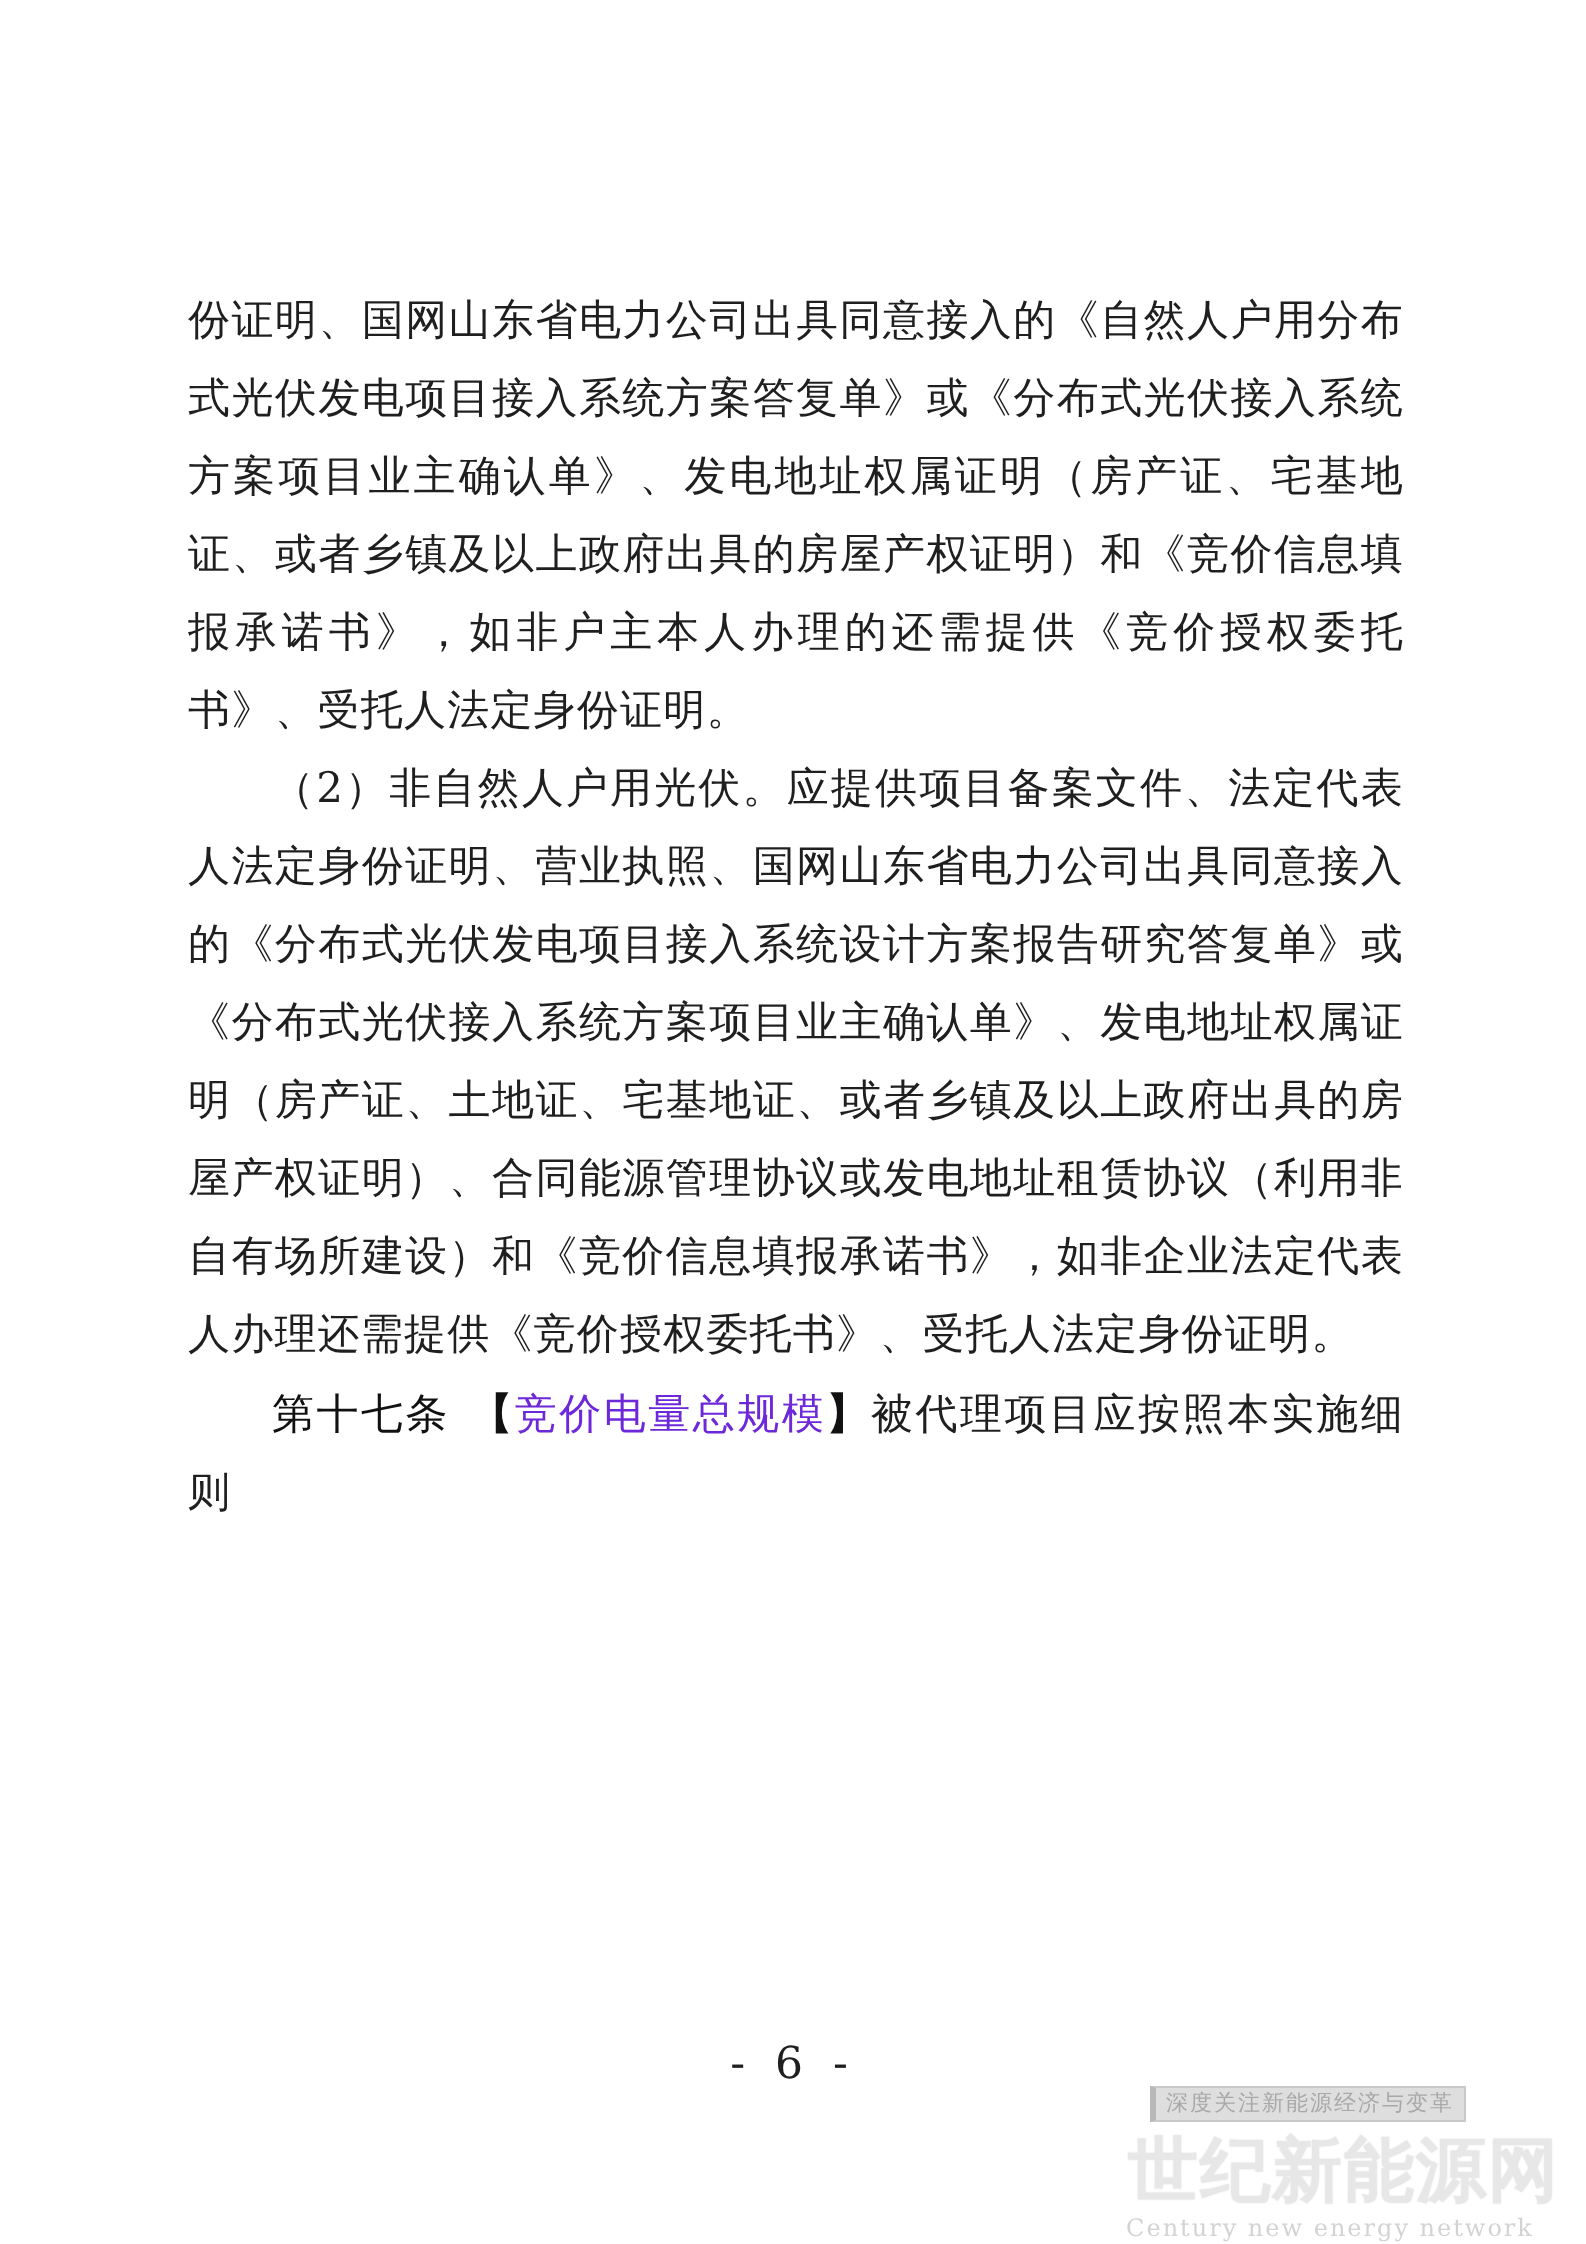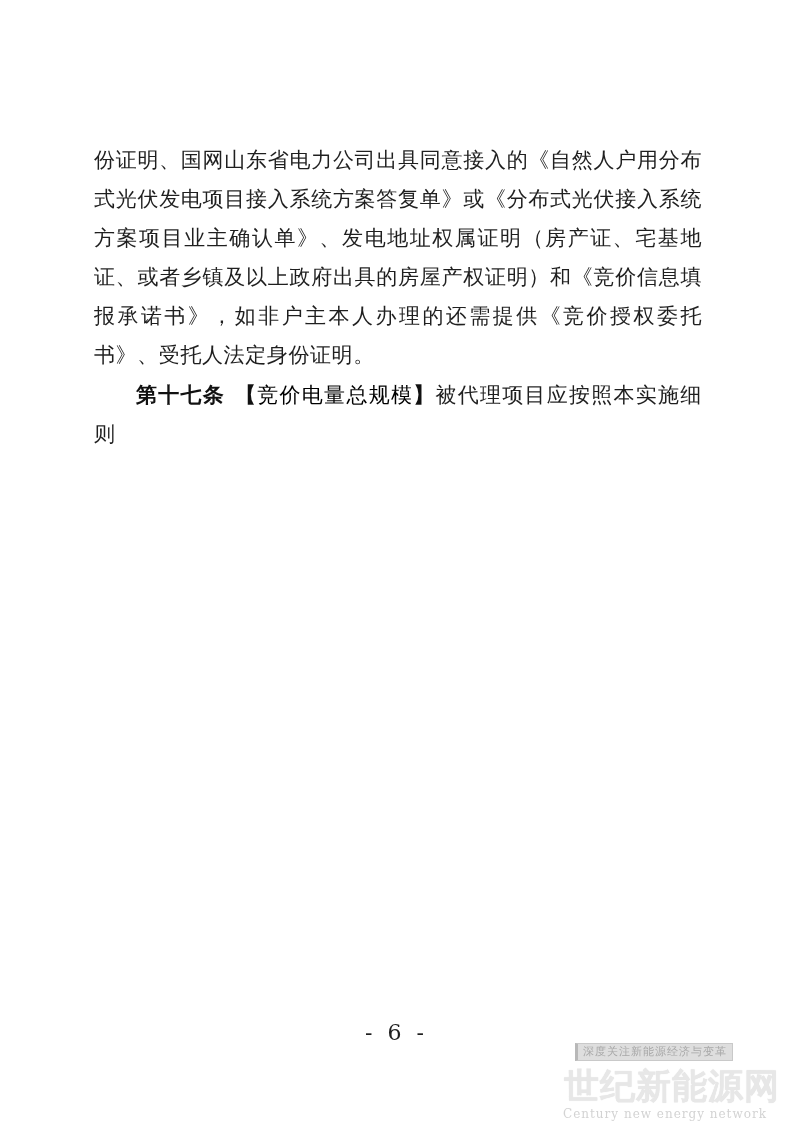--- a/index.html
+++ b/index.html
@@ -42,30 +42,30 @@
     line-height: 44px;
     text-align: center;
     letter-spacing: 1px;
     color: #111111;
   }
   .article-line {
     text-indent: 2em;
   }
   .article-num {
     font-family: "DejaVu Sans", sans-serif;
-    font-weight: 700;
+    font-weight: 400;
     color: #111111;
     margin-right: 10px;
   }
   .bracket {
     font-weight: 700;
     color: #111111;
   }
   .article-title {
-    color: #000000;
+    color: #6d28d9;
   }
   .footer-pagenum {
     position: absolute;
     left: 0;
     top: 1020px;
     width: 100%;
     text-align: center;
     font-size: 22px;
     letter-spacing: 4px;
     color: #1f1f1f;
@@ -114,20 +114,21 @@
 </style>
 </head>
 <body>
 
 <div class="page">
 
   <div class="content">
 
     <p class="para">份证明、国网山东省电力公司出具同意接入的《自然人户用分布式光伏发电项目接入系统方案答复单》或《分布式光伏接入系统方案项目业主确认单》、发电地址权属证明（房产证、宅基地证、或者乡镇及以上政府出具的房屋产权证明）和《竞价信息填报承诺书》，如非户主本人办理的还需提供《竞价授权委托书》、受托人法定身份证明。</p>
 
+    <p class="para indent">（2）非自然人户用光伏。应提供项目备案文件、法定代表人法定身份证明、营业执照、国网山东省电力公司出具同意接入的《分布式光伏发电项目接入系统设计方案报告研究答复单》或《分布式光伏接入系统方案项目业主确认单》、发电地址权属证明（房产证、土地证、宅基地证、或者乡镇及以上政府出具的房屋产权证明）、合同能源管理协议或发电地址租赁协议（利用非自有场所建设）和《竞价信息填报承诺书》，如非企业法定代表人办理还需提供《竞价授权委托书》、受托人法定身份证明。</p>
 
 
 
     <p class="para article-line">
       <span class="article-num">第十七条</span><span class="bracket">【</span><span class="article-title">竞价电量总规模</span><span class="bracket">】</span><span>被代理项目应按照本实施细则</span>
     </p>
 
   </div>
 
   <div class="footer-pagenum">- 6 -</div>

